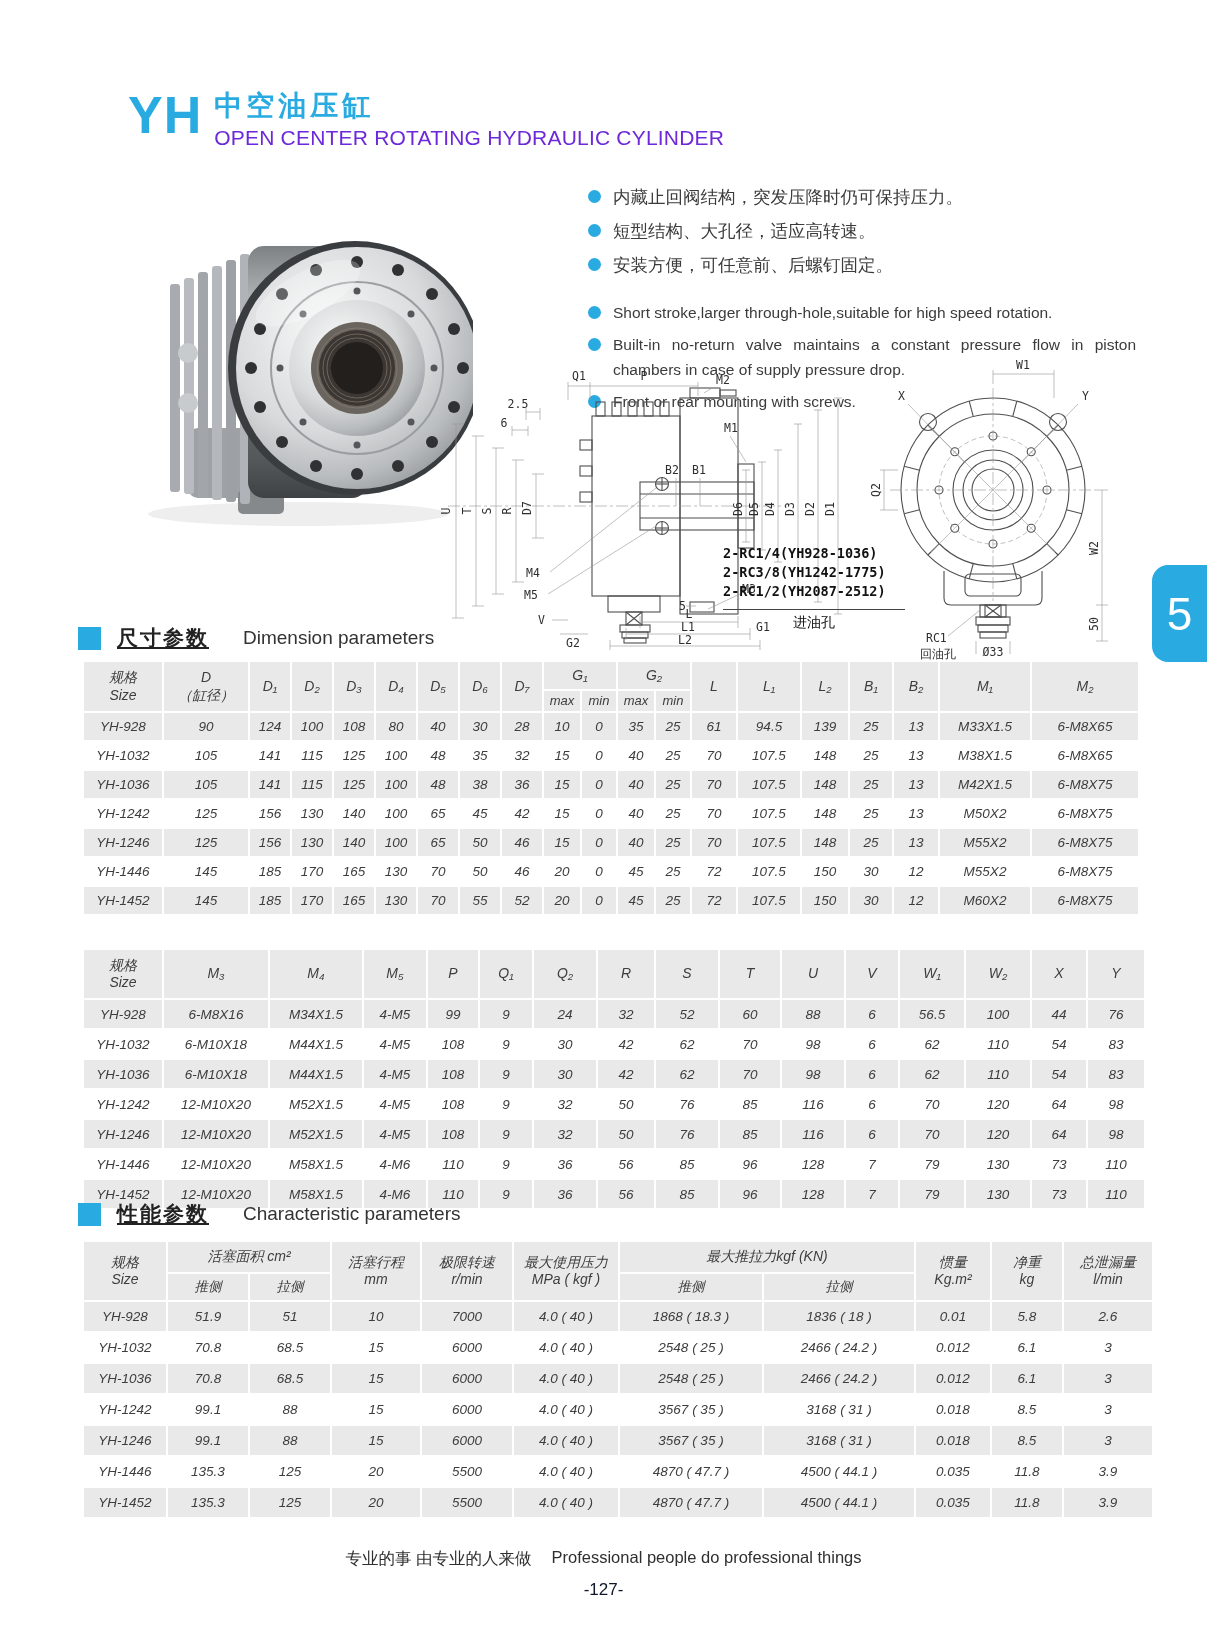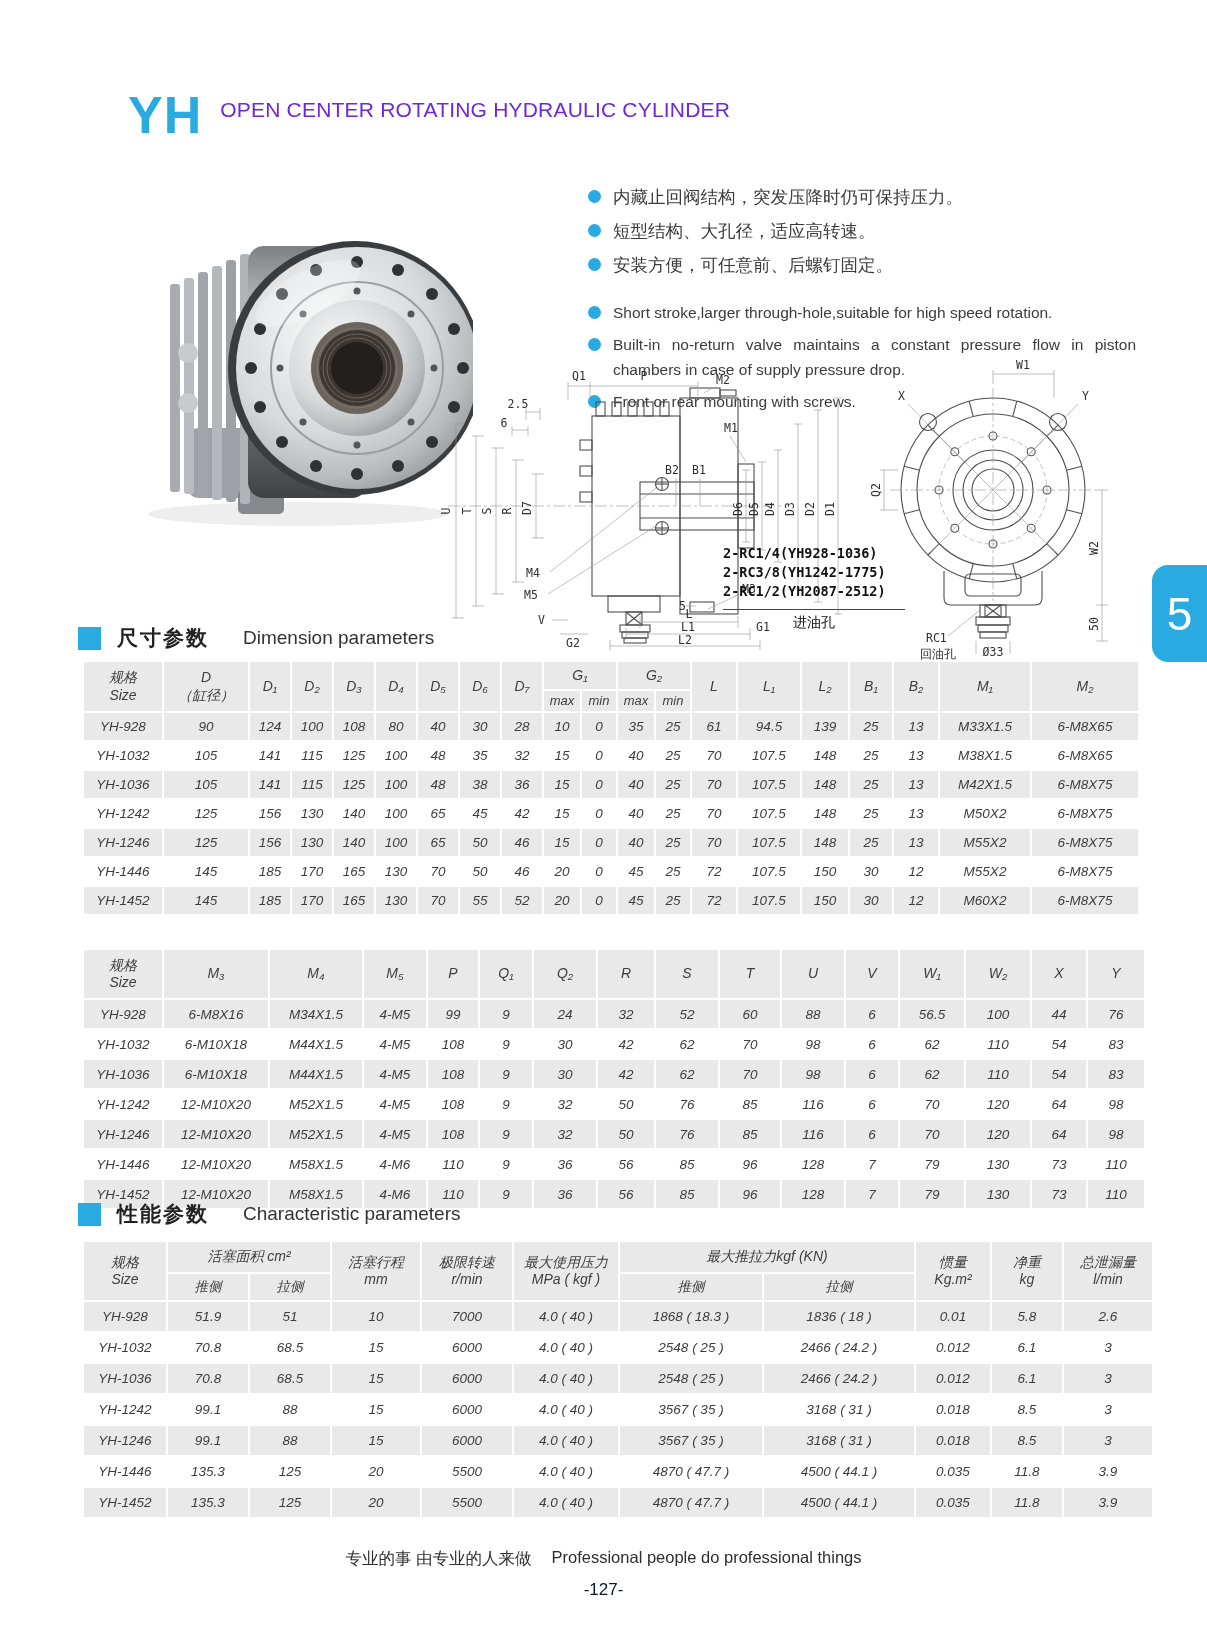--- a/index.html
+++ b/index.html
@@ -1,20 +1,20 @@
 <!DOCTYPE html>
 <html><head>
 <meta charset="utf-8">
 <style>
   html,body{margin:0;padding:0;background:#ffffff;}
   .page{position:relative;width:1207px;height:1649px;background:#fff;overflow:hidden;
         font-family:"Liberation Sans",sans-serif;color:#3d3d3d;}
 
   
-  .brand{position:absolute;left:128px;top:92px;display:flex;gap:18px;align-items:flex-start;}
+  .brand{position:absolute;left:128px;top:92px;display:flex;gap:12px;align-items:flex-start;}
   .brand-logo{color:#29abe2;font-size:52px;font-weight:bold;line-height:0.9;letter-spacing:1px;}
   .brand-zh{font-size:28px;color:#29abe2;font-weight:bold;letter-spacing:4px;line-height:1;}
   .brand-en{font-size:21px;color:#6d28d9;margin-top:6px;letter-spacing:0.2px;}
 
   
   .photo{position:absolute;left:118px;top:188px;width:355px;height:345px;}
 
   
   .features{position:absolute;left:588px;top:184px;width:548px;}
   .feat{display:flex;gap:12px;color:#3b3b3b;margin-bottom:7px;}
@@ -37,21 +37,21 @@
                      text-align:center;padding-top:3px;font-size:14px;}
 
   
   .tab5{position:absolute;left:1152px;top:565px;width:55px;height:97px;background:#29abe2;
         border-radius:16px 0 0 16px;color:#fff;font-size:46px;
         display:flex;align-items:center;justify-content:center;}
 
   
   .section-head{position:absolute;left:78px;display:flex;align-items:center;gap:16px;}
   .sq{width:23px;height:23px;background:#29abe2;flex:none;}
-  .sec-zh{font-size:21px;font-weight:bold;color:#222;letter-spacing:2px;}
+  .sec-zh{font-size:21px;font-weight:bold;color:#222;letter-spacing:2px;text-decoration:underline;}
   .sec-en{font-size:19px;color:#333;margin-left:18px;}
 
   
   table{border-collapse:separate;border-spacing:2px;table-layout:fixed;position:absolute;left:82px;font-style:italic;}
   th,td{text-align:center;vertical-align:middle;padding:0 1px;white-space:pre-line;
         font-weight:400;color:#3d3d3d;overflow:hidden;}
   th{background:#e9e9e9;font-size:14px;line-height:1.25;}
   td{font-size:13.5px;}
   tbody tr:nth-child(odd) td{background:#e9e9e9;}
   .t1{top:660px;} .t1 td{height:27px;} .t1 thead tr:first-child th{height:27px;}
@@ -66,20 +66,21 @@
   .pagenum{position:absolute;top:1580px;left:0;width:100%;text-align:center;font-size:17px;color:#0f172a;}
 </style>
 </head>
 <body>
 
 <div class="page">
 
   <div class="brand">
     <div class="brand-logo">YH</div>
     <div>
+      <div class="brand-zh">中空油压缸</div>
       <div class="brand-en">OPEN CENTER ROTATING HYDRAULIC CYLINDER</div>
     </div>
   </div>
 
   <svg class="photo" viewBox="0 0 355 345">
     <defs>
       <radialGradient id="gm" cx="38%" cy="35%" r="75%">
         <stop offset="0" stop-color="#fafafa"></stop>
           <stop offset="0.55" stop-color="#d8dadb"></stop>
         <stop offset="0.8" stop-color="#b9bcbe"></stop>

